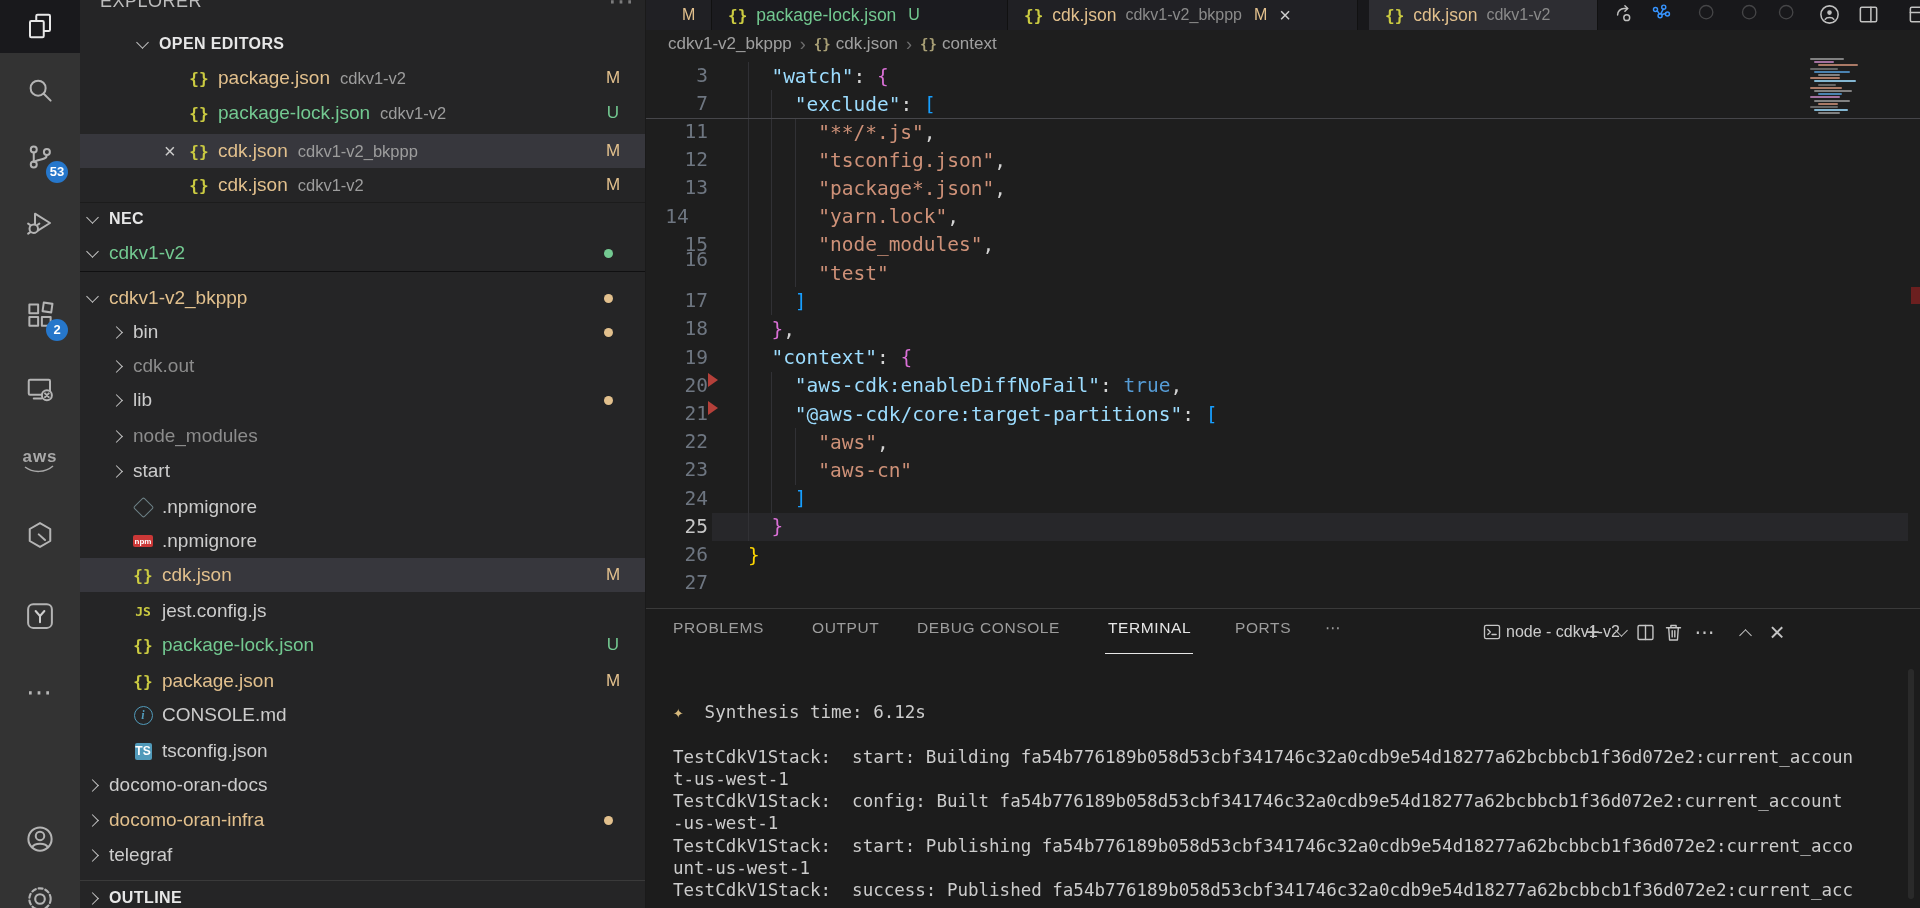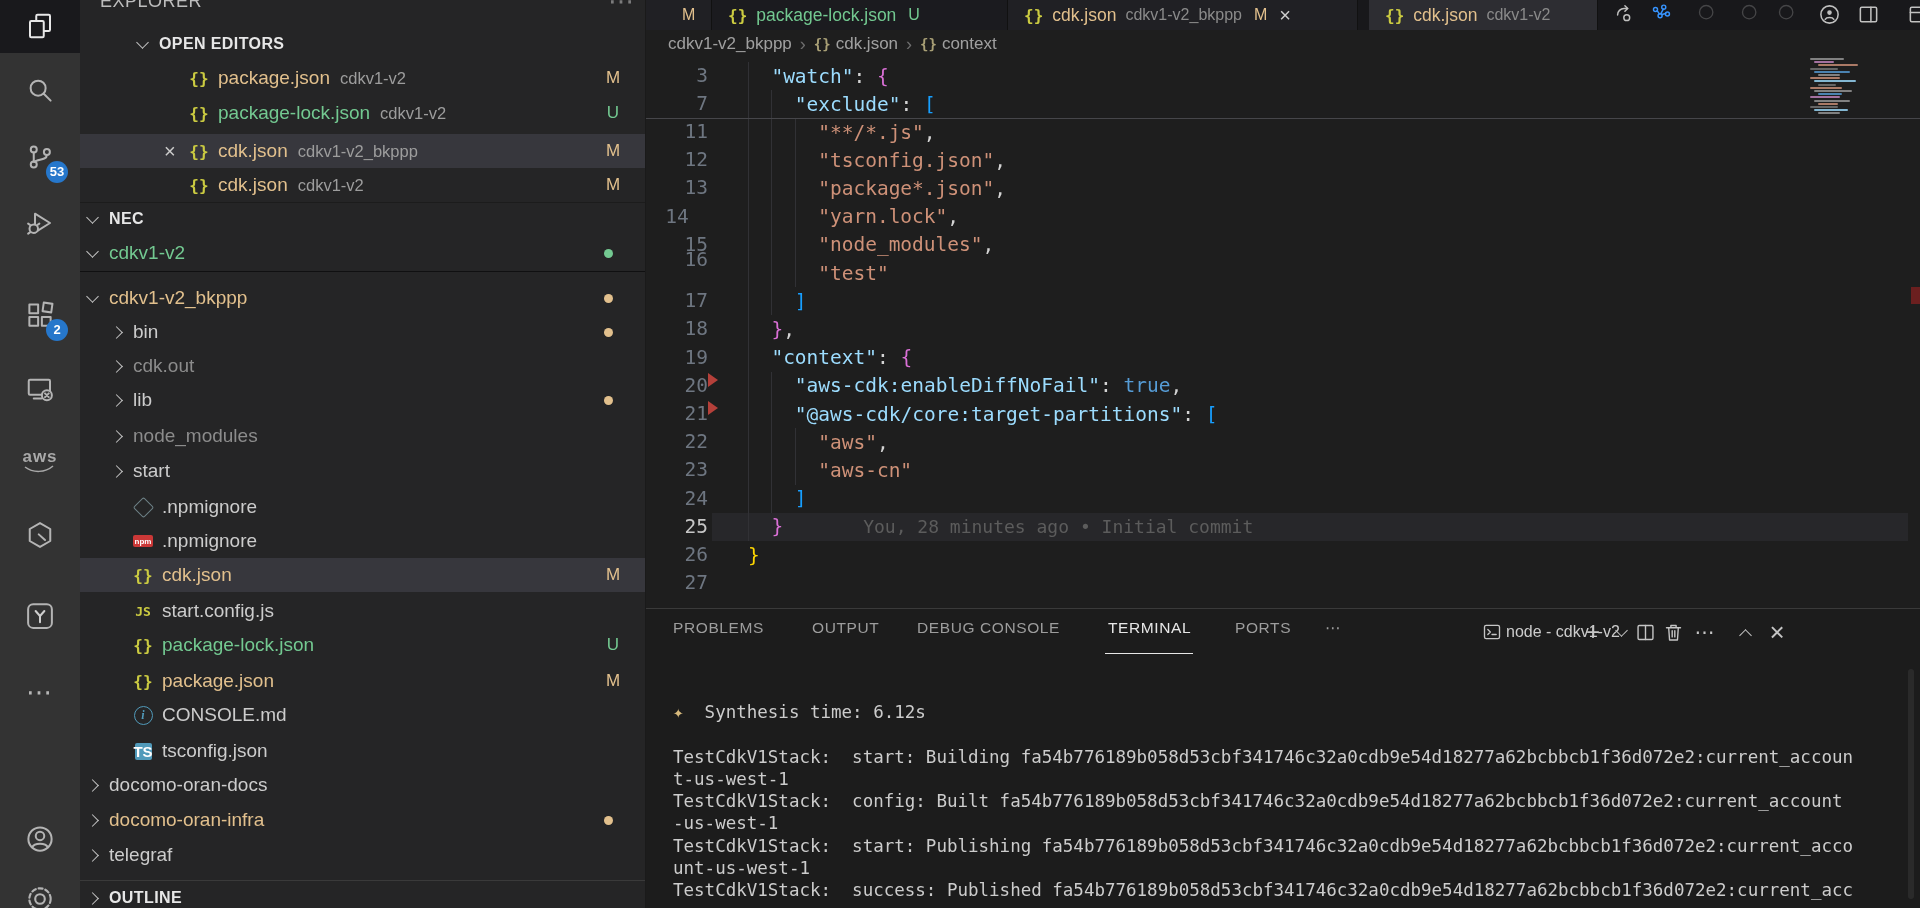--- a/index.html
+++ b/index.html
@@ -23,21 +23,21 @@
   .trow .desc{margin-left:10px;font-size:16.5px;color:#9d9d9d;white-space:nowrap;}
   .badge-letter{position:absolute;left:518px;width:30px;text-align:center;font-size:17px;}
   .dot{position:absolute;left:524px;width:9px;height:9px;border-radius:50%;}
   .mod{color:#e2c08d;} .untr{color:#73c991;} .ign{color:#8c8c8c;} .norm{color:#cccccc;}
   .chev{display:inline-block;width:8px;height:8px;border-right:1.7px solid #c5c5c5;border-bottom:1.7px solid #c5c5c5;}
   .chev.down{transform:rotate(45deg);margin-top:-4px;}
   .chev.right{transform:rotate(-45deg);}
   .braces{font-family:"DejaVu Sans Mono",monospace;color:#cbcb41;font-size:16px;font-weight:bold;}
   .fi{display:inline-flex;width:22px;justify-content:center;margin-right:8px;flex:none;}
   .js-ic{color:#cbcb41;font-size:13px;font-weight:bold;font-family:"DejaVu Sans Mono",monospace;}
-  .ts-ic{width:17px;height:17px;background:#519aba;color:#fff;font-size:15px;font-weight:bold;display:flex;align-items:center;justify-content:center;border-radius:2px;}
+  .ts-ic{width:17px;height:17px;background:#519aba;color:#fff;font-size:12px;font-weight:bold;display:flex;align-items:center;justify-content:center;border-radius:2px;}
   .info-ic{width:17px;height:17px;border:1.6px solid #519aba;border-radius:50%;color:#519aba;font-size:12px;font-weight:bold;display:flex;align-items:center;justify-content:center;font-family:"Liberation Serif",serif;font-style:italic;}
   .git-ic{width:13px;height:13px;background:none;border:1.6px solid #6d8086;transform:rotate(45deg);border-radius:2px;}
   .npm-ic{width:20px;height:12px;background:#cb3837;border-radius:2px;color:#fff;font-size:8px;display:flex;align-items:center;justify-content:center;font-weight:bold;}
   .close-x{color:#cccccc;font-size:20px;line-height:20px;}
   
   #editor{position:absolute;left:646px;top:0;width:1274px;height:608px;background:#1e1e1e;}
   #tabstrip{position:absolute;left:0;top:0;width:1274px;height:30px;background:#18181b;}
   .tab{position:absolute;top:0;height:30px;display:flex;align-items:center;font-size:17.5px;box-sizing:border-box;border-right:1px solid #111;}
   .tab .desc{margin-left:9px;color:#8a8a8a;font-size:16px;}
   .tab .dirty{margin-left:12px;font-size:16px;}
@@ -251,21 +251,21 @@
           <span class="fi" style="margin-left:52px">
             <span class="braces">{}</span>
           </span>
                <span class="lbl mod">cdk.json</span>
           <span class="badge-letter mod">M</span>
         </div>
         <div class="trow" style="top:594px">
           <span class="fi" style="margin-left:52px">
             <span class="js-ic">JS</span>
           </span>
-               <span class="lbl norm">start.config.js</span>
+               <span class="lbl norm">jest.config.js</span>
         </div>
         <div class="trow" style="top:628px">
           <span class="fi" style="margin-left:52px">
             <span class="braces">{}</span>
           </span>
                <span class="lbl untr">package-lock.json</span>
           <span class="badge-letter untr">U</span>
         </div>
         <div class="trow" style="top:664px">
           <span class="fi" style="margin-left:52px">
@@ -455,21 +455,21 @@
         <div class="guide" style="left:148.8px;top:456.4px;height:28.2px"></div>
         <div class="gut" style="left:0;top:456.4px;">23</div>
         <div class="codeline" style="left:172.2px;top:456.4px"><span class="s">"aws-cn"</span></div>
         <div class="guide" style="left:102px;top:484.59999999999997px;height:28.2px"></div>
         <div class="guide" style="left:125.4px;top:484.59999999999997px;height:28.2px"></div>
         <div class="gut" style="left:0;top:484.59999999999997px;">24</div>
         <div class="codeline" style="left:148.8px;top:484.59999999999997px"><span class="b3">]</span></div>
         <div class="cur-band" style="left:66px;top:512.8px;width:1196px;height:28.2px"></div>
         <div class="guide" style="left:102px;top:512.8px;height:28.2px"></div>
         <div class="gut" style="left:0;top:512.8px;color:#c6c6c6">25</div>
-        <div class="codeline" style="left:125.4px;top:512.8px"><span class="b2">}</span><span class="blame" style="margin-left:80px">You, 28 minutes ago • Initial commit</span></div>
+        <div class="codeline" style="left:125.4px;top:512.8px"><span class="b2">}</span></div>
         <div class="gut" style="left:0;top:541px;">26</div>
         <div class="codeline" style="left:102px;top:541px"><span class="b1">}</span></div>
         <div class="gut" style="left:0;top:569.2px;">27</div>
         <div class="codeline" style="left:102px;top:569.2px"></div>
         <div class="redmark" style="left:62px;top:373px"></div>
       <div class="redmark" style="left:62px;top:401px"></div>
       </div>
     <div id="sticky-border"></div>
     <div id="minimap">
         <div class="mm-bar" style="left:4px;top:0px;width:34px;background:#9a9a9a;opacity:.8"></div>

